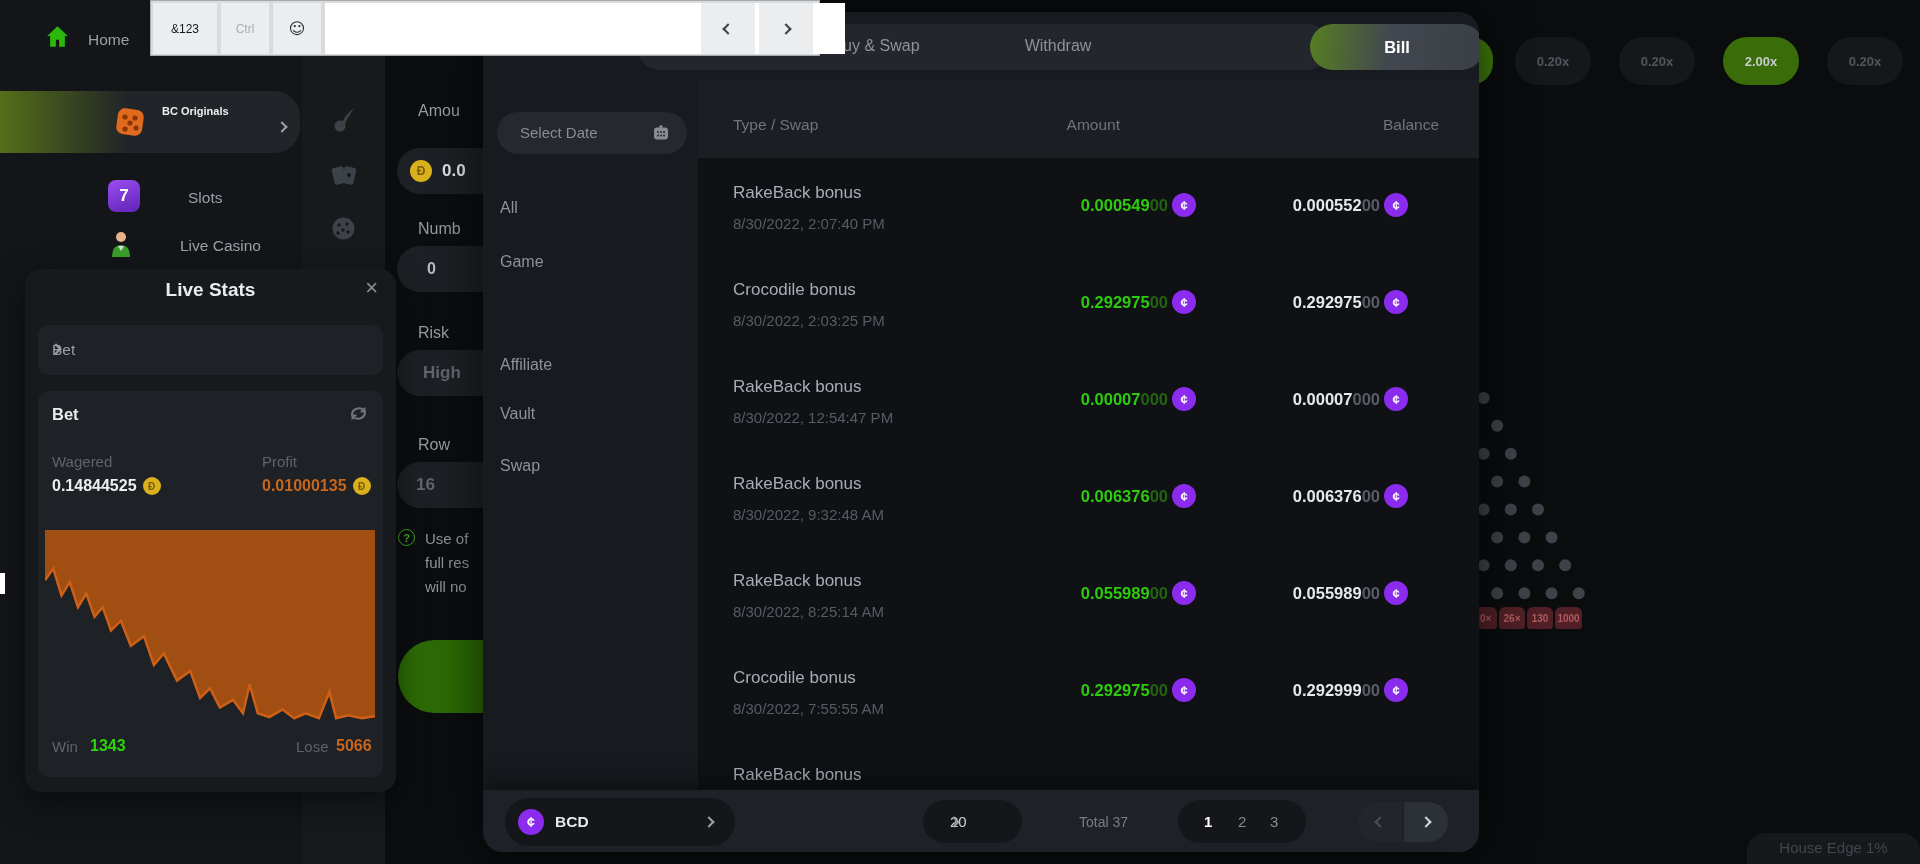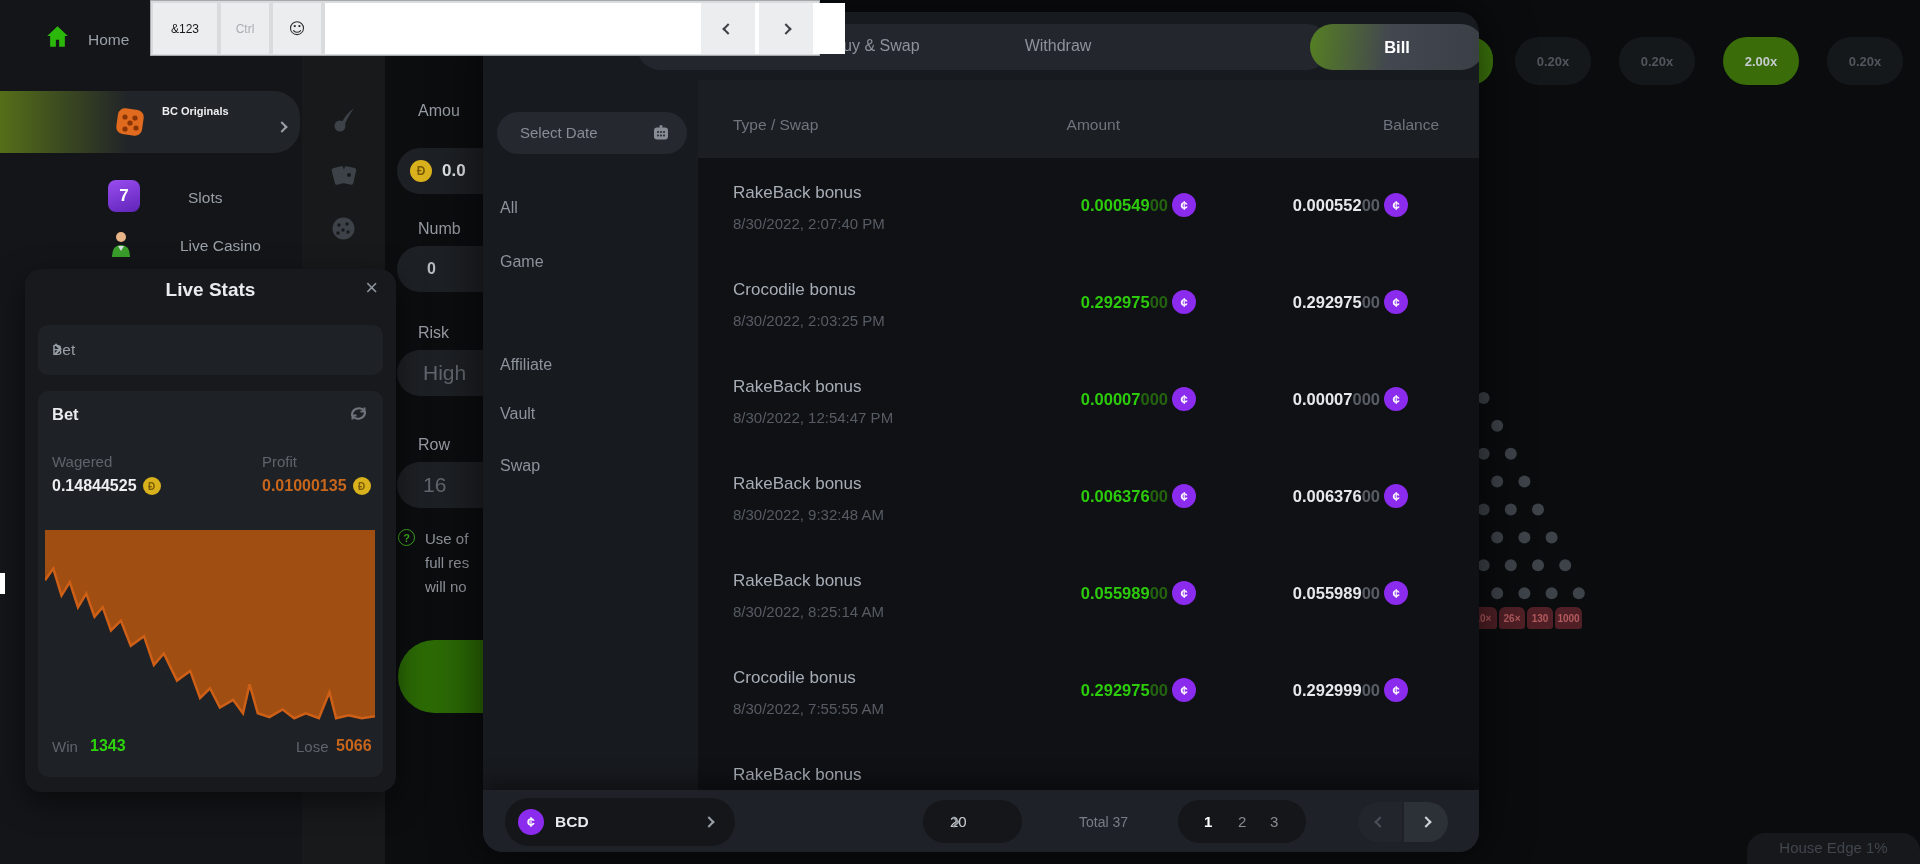--- a/index.html
+++ b/index.html
@@ -41,21 +41,21 @@
   .slot7{width:32px;height:32px;border-radius:8px;background:linear-gradient(160deg,#9a4df0,#5f24b8);
          color:#fff;font-weight:bold;font-size:17px;display:flex;align-items:center;justify-content:center}
 
   
   #betpanel{position:absolute;left:385px;top:0;width:98px;height:864px;z-index:4;background:#0b0d0f}
   .bp-lb{position:absolute;left:33px;color:#969ba3;font-size:16px}
   .bp-pill{position:absolute;left:12px;width:140px;height:46px;border-radius:24px;background:#1d2024;
            display:flex;align-items:center}
   #bp-m{position:absolute;left:74px;top:36px;color:#d4d7da;font-size:18px;font-weight:bold}
   .bp-val{color:#b9bdc3;font-size:16px;font-weight:bold}
-  .bp-dim{color:#62676f;font-size:21px;font-weight:normal}
+  .bp-dim{color:#62676f;font-size:17px;font-weight:bold}
   #bp-hint{position:absolute;left:40px;top:527px;color:#8f949c;font-size:15px;line-height:24px;width:70px}
   #bp-q{position:absolute;left:13px;top:529px;width:17px;height:17px;border:1.5px solid #3fae1f;border-radius:50%;
         color:#3fae1f;font-size:11px;font-weight:bold;display:flex;align-items:center;justify-content:center}
   #bp-bet{position:absolute;left:13px;top:640px;width:140px;height:73px;border-radius:37px;background:#2c6b05}
 
   
   #livestats{position:absolute;left:25px;top:269px;width:371px;height:523px;background:#17191d;border-radius:16px;
              z-index:6;box-shadow:0 10px 30px rgba(0,0,0,.5)}
   #ls-title{position:absolute;left:0;right:0;top:10px;text-align:center;color:#e9ebee;font-size:19px;font-weight:bold}
   #ls-close{position:absolute;right:18px;top:6px;color:#8d929a;font-size:22px;cursor:default}
@@ -264,21 +264,21 @@
     <span class="bp-val" style="margin-left:30px">0</span>
   </div>
 
   <span class="bp-lb" style="top:324px">Risk</span>
   <div class="bp-pill" style="top:350px">
     <span class="bp-dim" style="margin-left:26px">High</span>
   </div>
 
   <span class="bp-lb" style="top:436px">Row</span>
   <div class="bp-pill" style="top:462px">
-    <span class="bp-dim" style="margin-left:26px">16</span>
+    <span class="bp-dim" style="margin-left:19px">16</span>
   </div>
 
   <span id="bp-q">?</span>
   <div id="bp-hint">
     <div>Use of</div>
     <div>full res</div>
     <div>will no</div>
   </div>
 
   <div id="bp-bet"></div>

